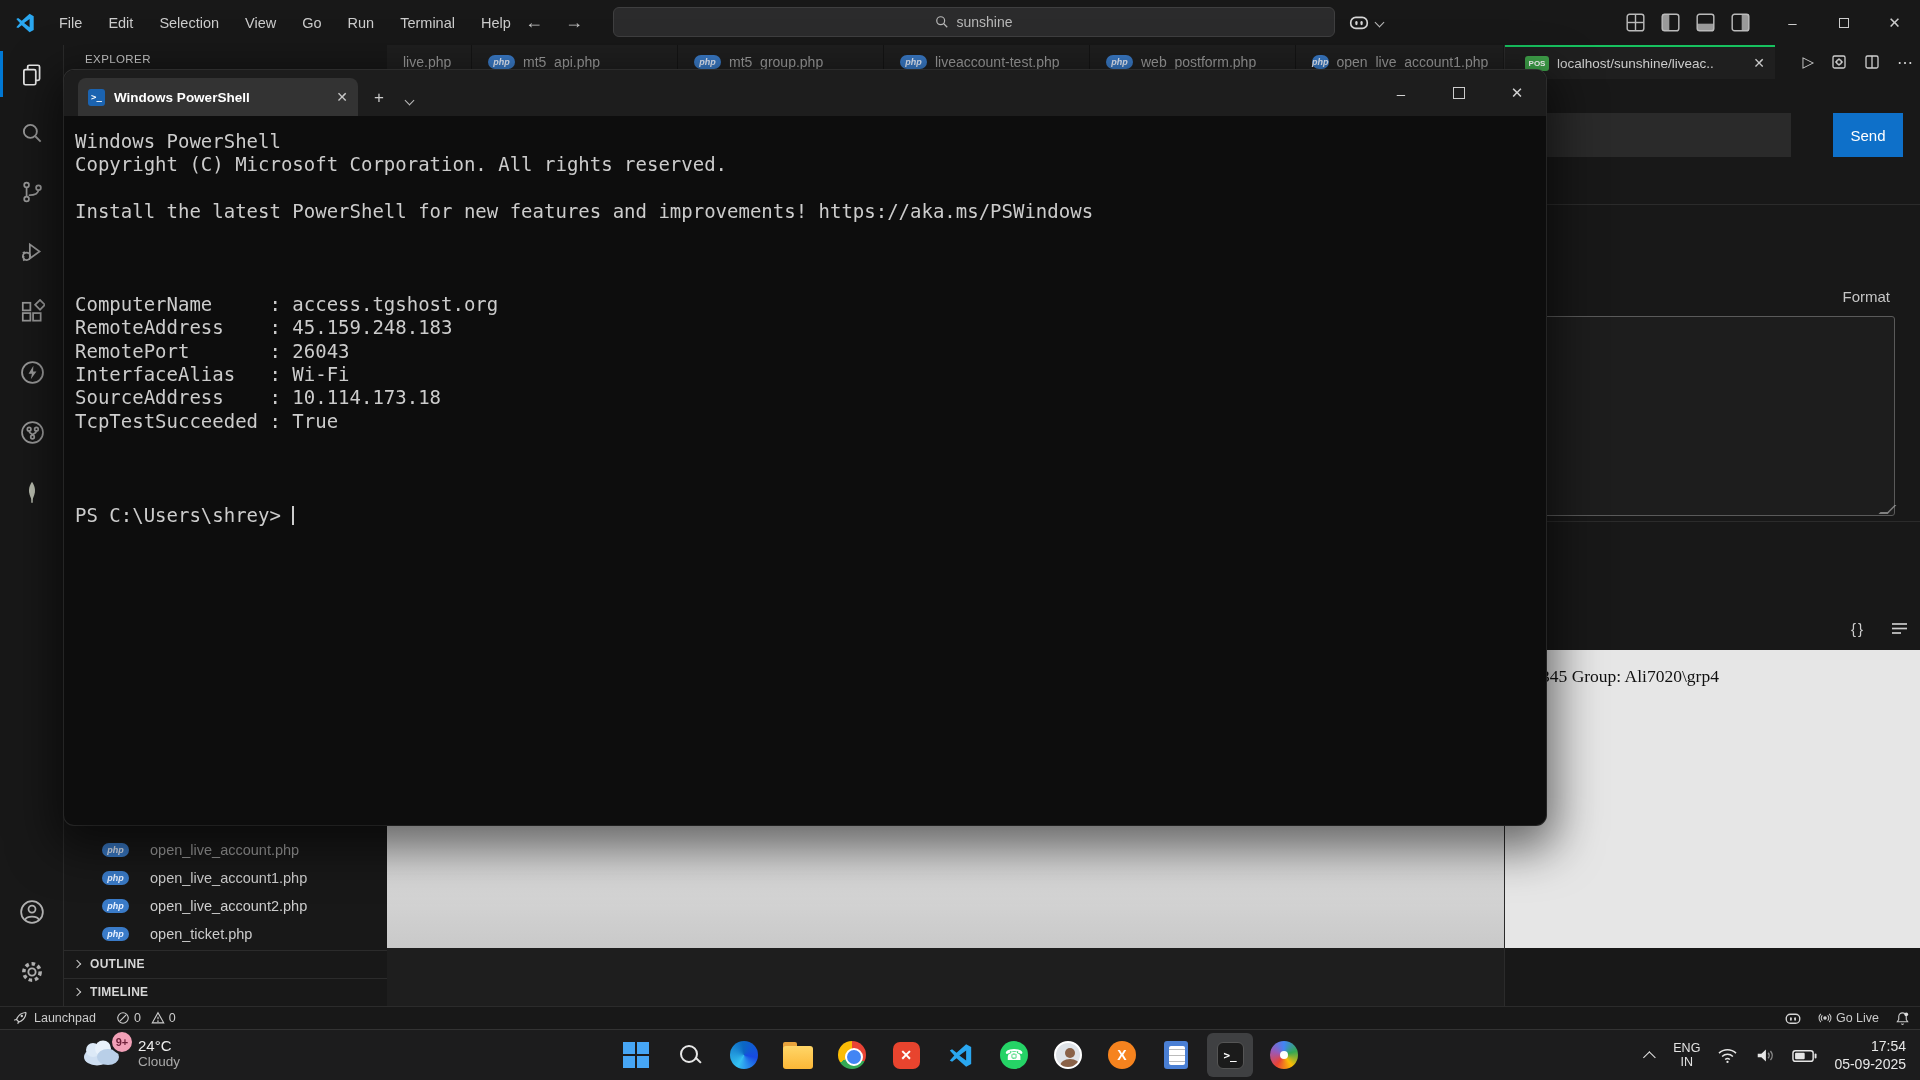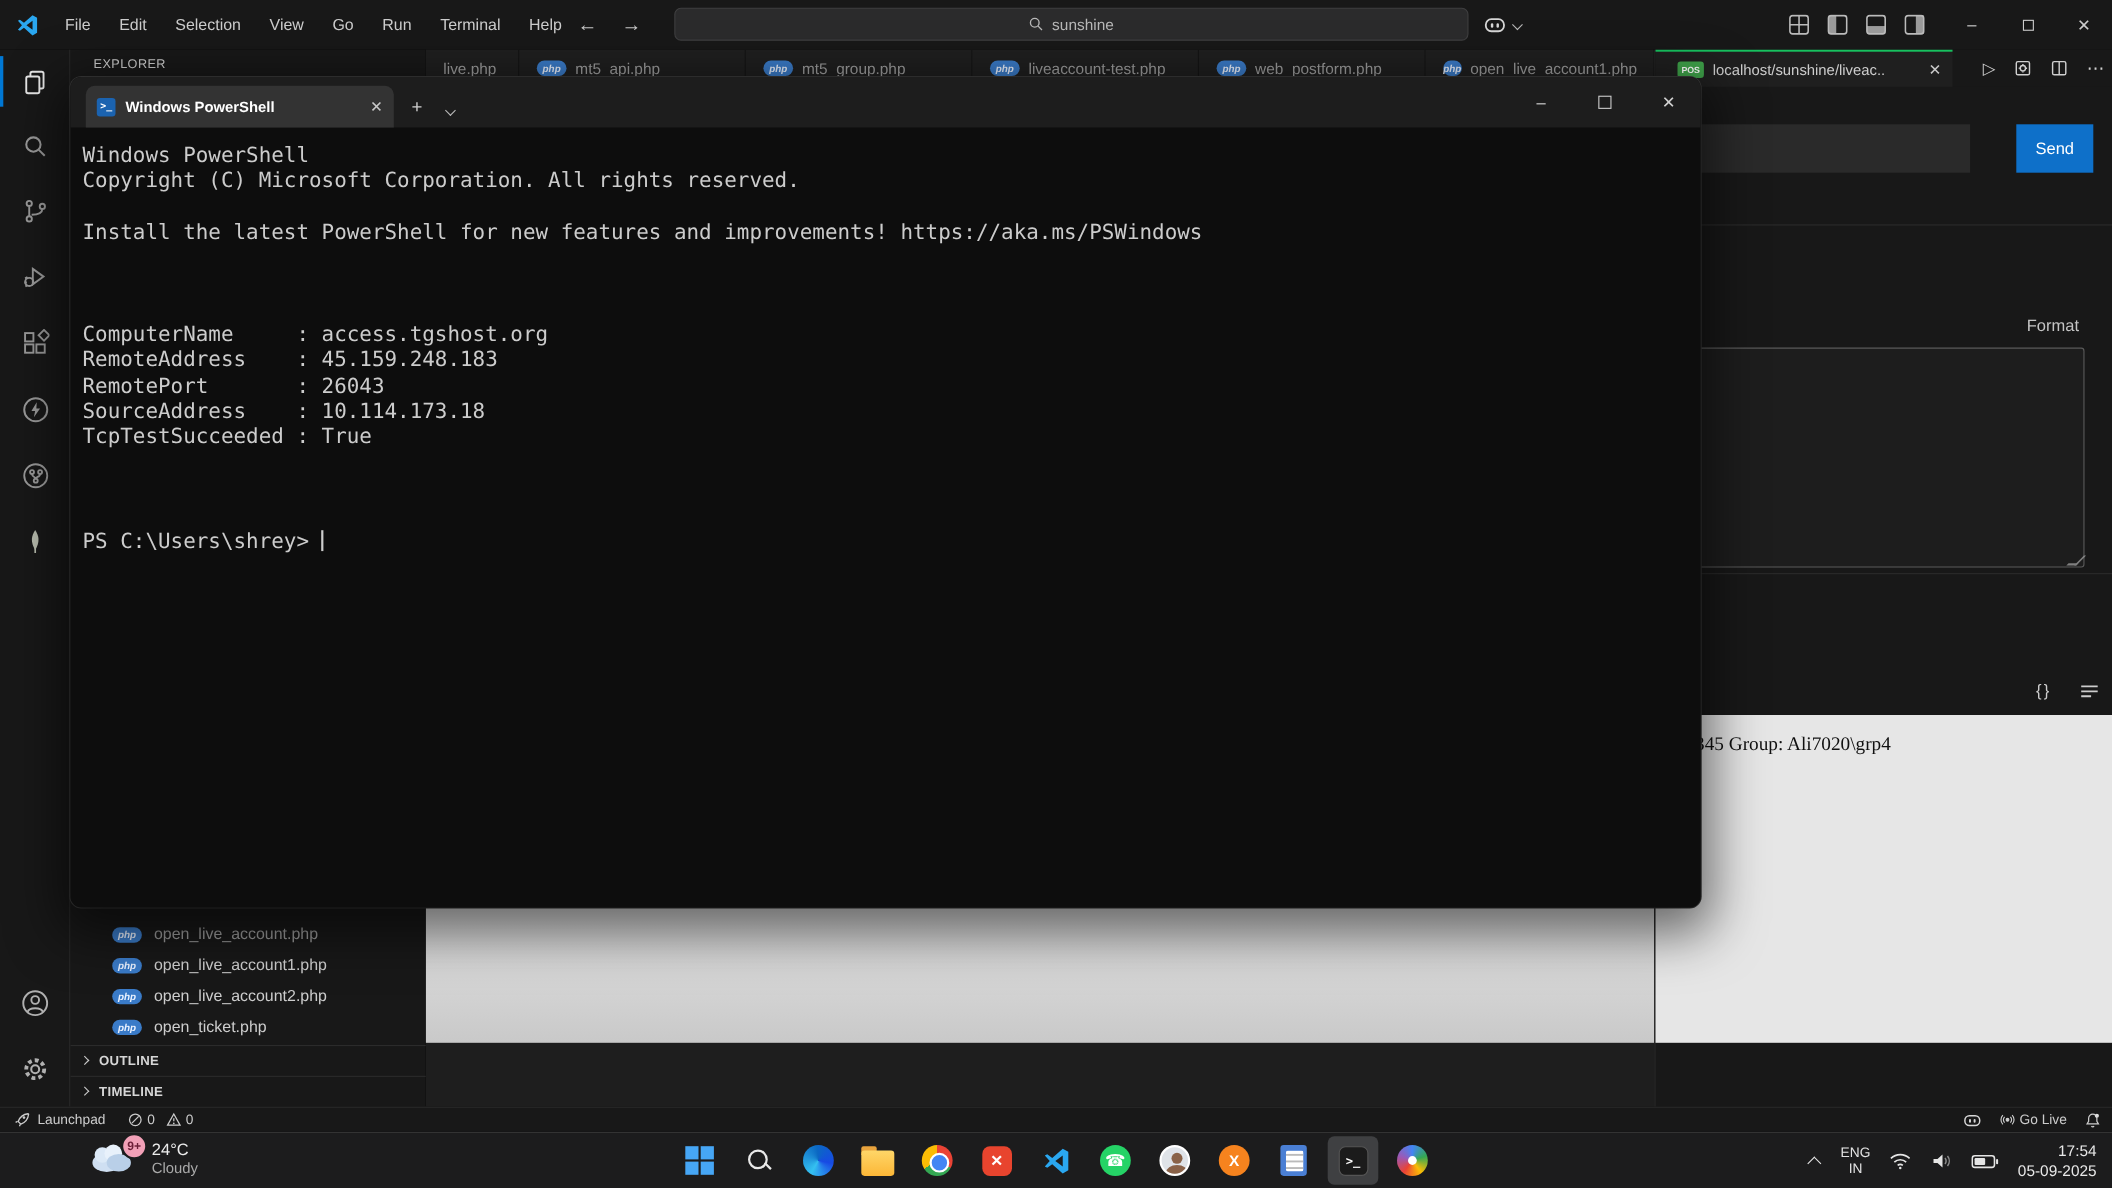--- a/index.html
+++ b/index.html
@@ -31,21 +31,21 @@
                  border-right:1px solid #2b2b2b; z-index:6; }
   .ab-item { position:absolute; left:0; width:64px; height:50px; display:flex; align-items:center; justify-content:center; }
   .ab-active-ind { position:absolute; left:0; top:50px; width:2.5px; height:46px; background:#0078d4; }
 
   
   .sidebar { position:absolute; left:64px; top:45px; width:323px; height:961px; background:#181818; z-index:5; }
   .sb-header { position:absolute; left:21px; top:8px; font-size:11.5px; letter-spacing:.4px; color:#cccccc; }
   .file-row { position:absolute; left:0; width:323px; height:28px; display:flex; align-items:center; }
   .php-badge { margin-left:38px; width:27px; height:14px; border-radius:7px; background:#3a7bc8; color:#eaf2ff;
                font-size:9px; font-style:italic; font-weight:bold; display:flex; align-items:center; justify-content:center; }
-  .file-label { margin-left:11px; font-size:14.5px; color:#cdcdcd; }
+  .file-label { margin-left:21px; font-size:14.5px; color:#cdcdcd; }
   .file-dim .file-label { color:#9a9a9a; }
   .sb-section { position:absolute; left:0; width:323px; height:27px; border-top:1px solid #2b2b2b;
                 display:flex; align-items:center; color:#d6d6d6; font-weight:bold; font-size:12px; letter-spacing:.3px; }
   .sb-chevron { width:6px; height:6px; border-right:1.6px solid #ccc; border-bottom:1.6px solid #ccc;
                 transform:rotate(-45deg); margin:0 10px 0 10px; }
 
   
   .editor-bg { position:absolute; left:387px; top:79px; width:1117px; height:927px; background:#1e1e1e; z-index:1; }
   .tabsrow { position:absolute; left:387px; top:45px; width:1117px; height:34px; background:#181818;
              display:flex; z-index:2; }
@@ -428,20 +428,21 @@
       <div class="tline">Windows PowerShell</div>
       <div class="tline">Copyright (C) Microsoft Corporation. All rights reserved.</div>
       <div class="tline"> </div>
       <div class="tline">Install the latest PowerShell for new features and improvements! https://aka.ms/PSWindows</div>
       <div class="tline"> </div>
       <div class="tline"> </div>
       <div class="tline"> </div>
       <div class="tline">ComputerName     : access.tgshost.org</div>
       <div class="tline">RemoteAddress    : 45.159.248.183</div>
       <div class="tline">RemotePort       : 26043</div>
+      <div class="tline">InterfaceAlias   : Wi-Fi</div>
       <div class="tline">SourceAddress    : 10.114.173.18</div>
       <div class="tline">TcpTestSucceeded : True</div>
       <div class="tline"> </div>
       <div class="tline"> </div>
       <div class="tline"> </div>
       <div class="tline"><span>PS C:\Users\shrey&gt; </span><span class="cursor"></span></div>
     </div>
   </div>
 
   <div class="statusbar">

